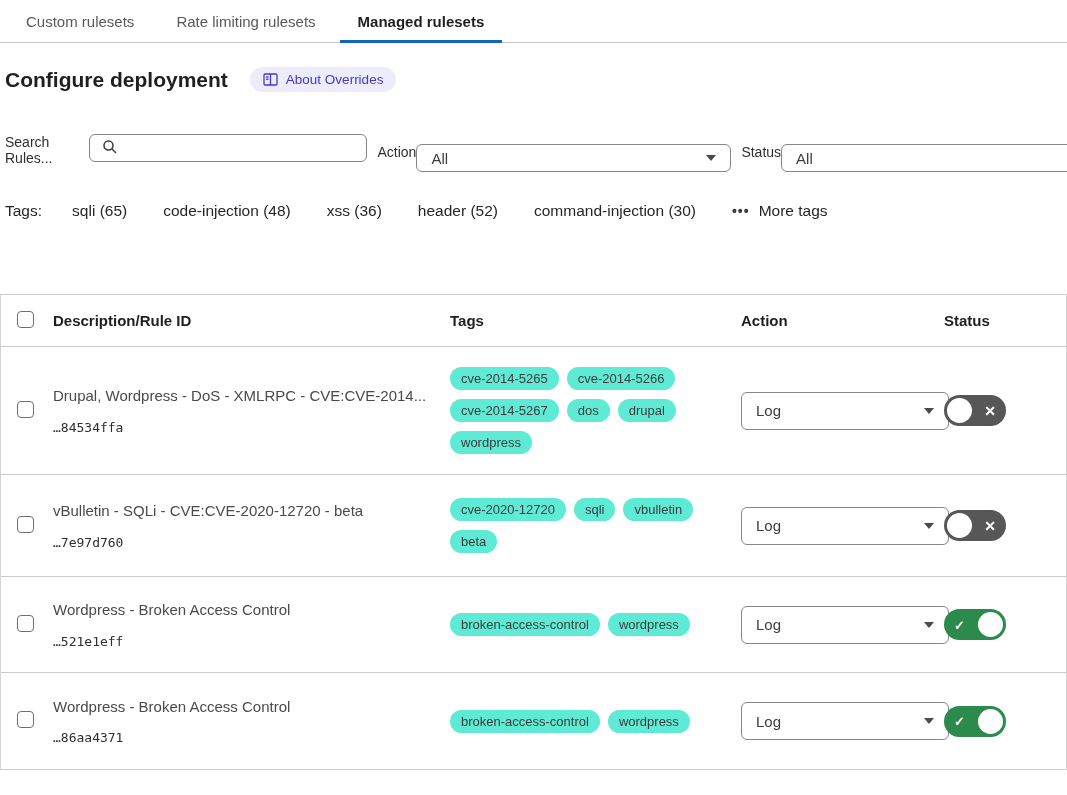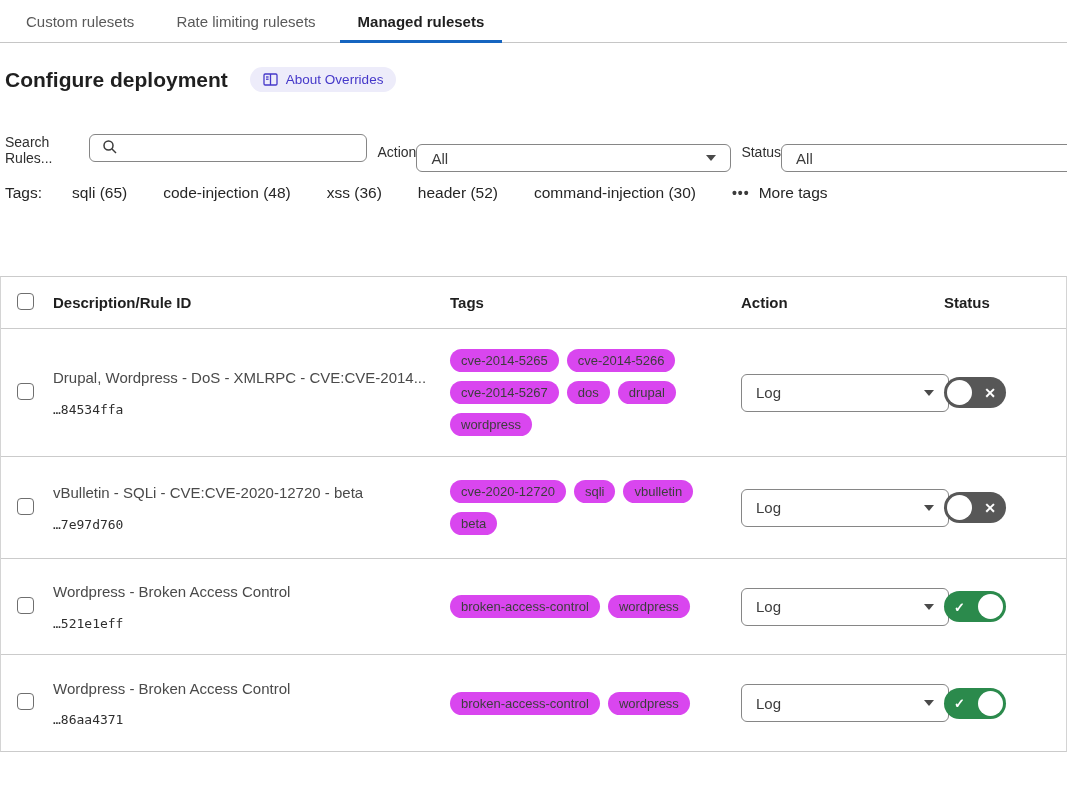--- a/index.html
+++ b/index.html
@@ -34,39 +34,39 @@
              display:flex; align-items:center; position:relative; }
   .search-box { width:315px; padding-left:12px; }
   .search-box input { border:none; outline:none; flex:1; height:100%; font:inherit; padding-left:8px; background:transparent; }
   .select { width:315px; padding:0 14px; color:#3d3d3d; cursor:pointer; justify-content:space-between; }
   .caret { width:0; height:0; border-left:5.5px solid transparent; border-right:5.5px solid transparent;
            border-top:6.5px solid #4a4a4a; }
   .btn-search { margin-left:8px; height:56px; width:85px; background:#1672f0; color:#000000; border:none;
                 border-radius:6px; font:inherit; font-size:15px; cursor:pointer; }
 
   
-  .tagsbar { display:flex; align-items:flex-start; margin-top:12px; font-size:15.5px; color:#262626; }
+  .tagsbar { display:flex; align-items:flex-start; margin-top:30px; font-size:15.5px; color:#262626; }
   .tagsbar .tlabel { margin-right:30px; }
   .taglink { margin-right:36px; cursor:pointer; color:#262626; }
   .more-tags { display:flex; align-items:center; gap:9px; cursor:pointer; }
   .dots { letter-spacing:1px; font-weight:700; color:#3c3c3c; font-size:14px; }
 
   
   .table { margin-top:74px; border:1px solid #cbcbcb; border-left:1px solid #d4d4d4; border-right:1px solid #d4d4d4; }
   .trow { display:grid; grid-template-columns:52px 397px 291px 203px 1fr; align-items:center; }
   .thead { height:51px; font-weight:700; color:#1f1f1f; font-size:15px; }
   .tbody-row { border-top:1px solid #cbcbcb; }
   .cell-check { padding-left:16px; }
   .checkbox { width:17px; height:17px; border:1.6px solid #6f6f6f; border-radius:4px; background:#fff;
               display:inline-block; cursor:pointer; }
   .cell-desc { padding:18px 20px 18px 0; }
   .rule-title { color:#4a4a4a; font-size:15px; line-height:1.3; }
   .rule-id { font-family:"DejaVu Sans Mono", monospace; font-size:13px; color:#2e2e2e; margin-top:14px; }
   .pills { display:flex; flex-wrap:wrap; gap:9px 8px; padding-right:24px; }
-  .pill { background:#d946ef; color:#3d3d3d; font-size:13px; padding:4px 11px; border-radius:999px; white-space:nowrap; }
+  .pill { background:#5eead4; color:#3d3d3d; font-size:13px; padding:4px 11px; border-radius:999px; white-space:nowrap; }
   .row-select { width:208px; height:38px; }
 
   
   .toggle { position:relative; width:62px; height:31px; border-radius:17px; cursor:pointer; }
   .toggle .knob { position:absolute; top:3px; width:25px; height:25px; border-radius:50%; background:#fff; }
   .toggle .sym { position:absolute; top:50%; transform:translateY(-50%); color:#fff; font-size:14px; font-weight:700; line-height:1; }
   .toggle.off { background:#575757; }
   .toggle.off .knob { left:3px; }
   .toggle.off .sym { right:10px; }
   .toggle.on { background:#2b8a4c; }

